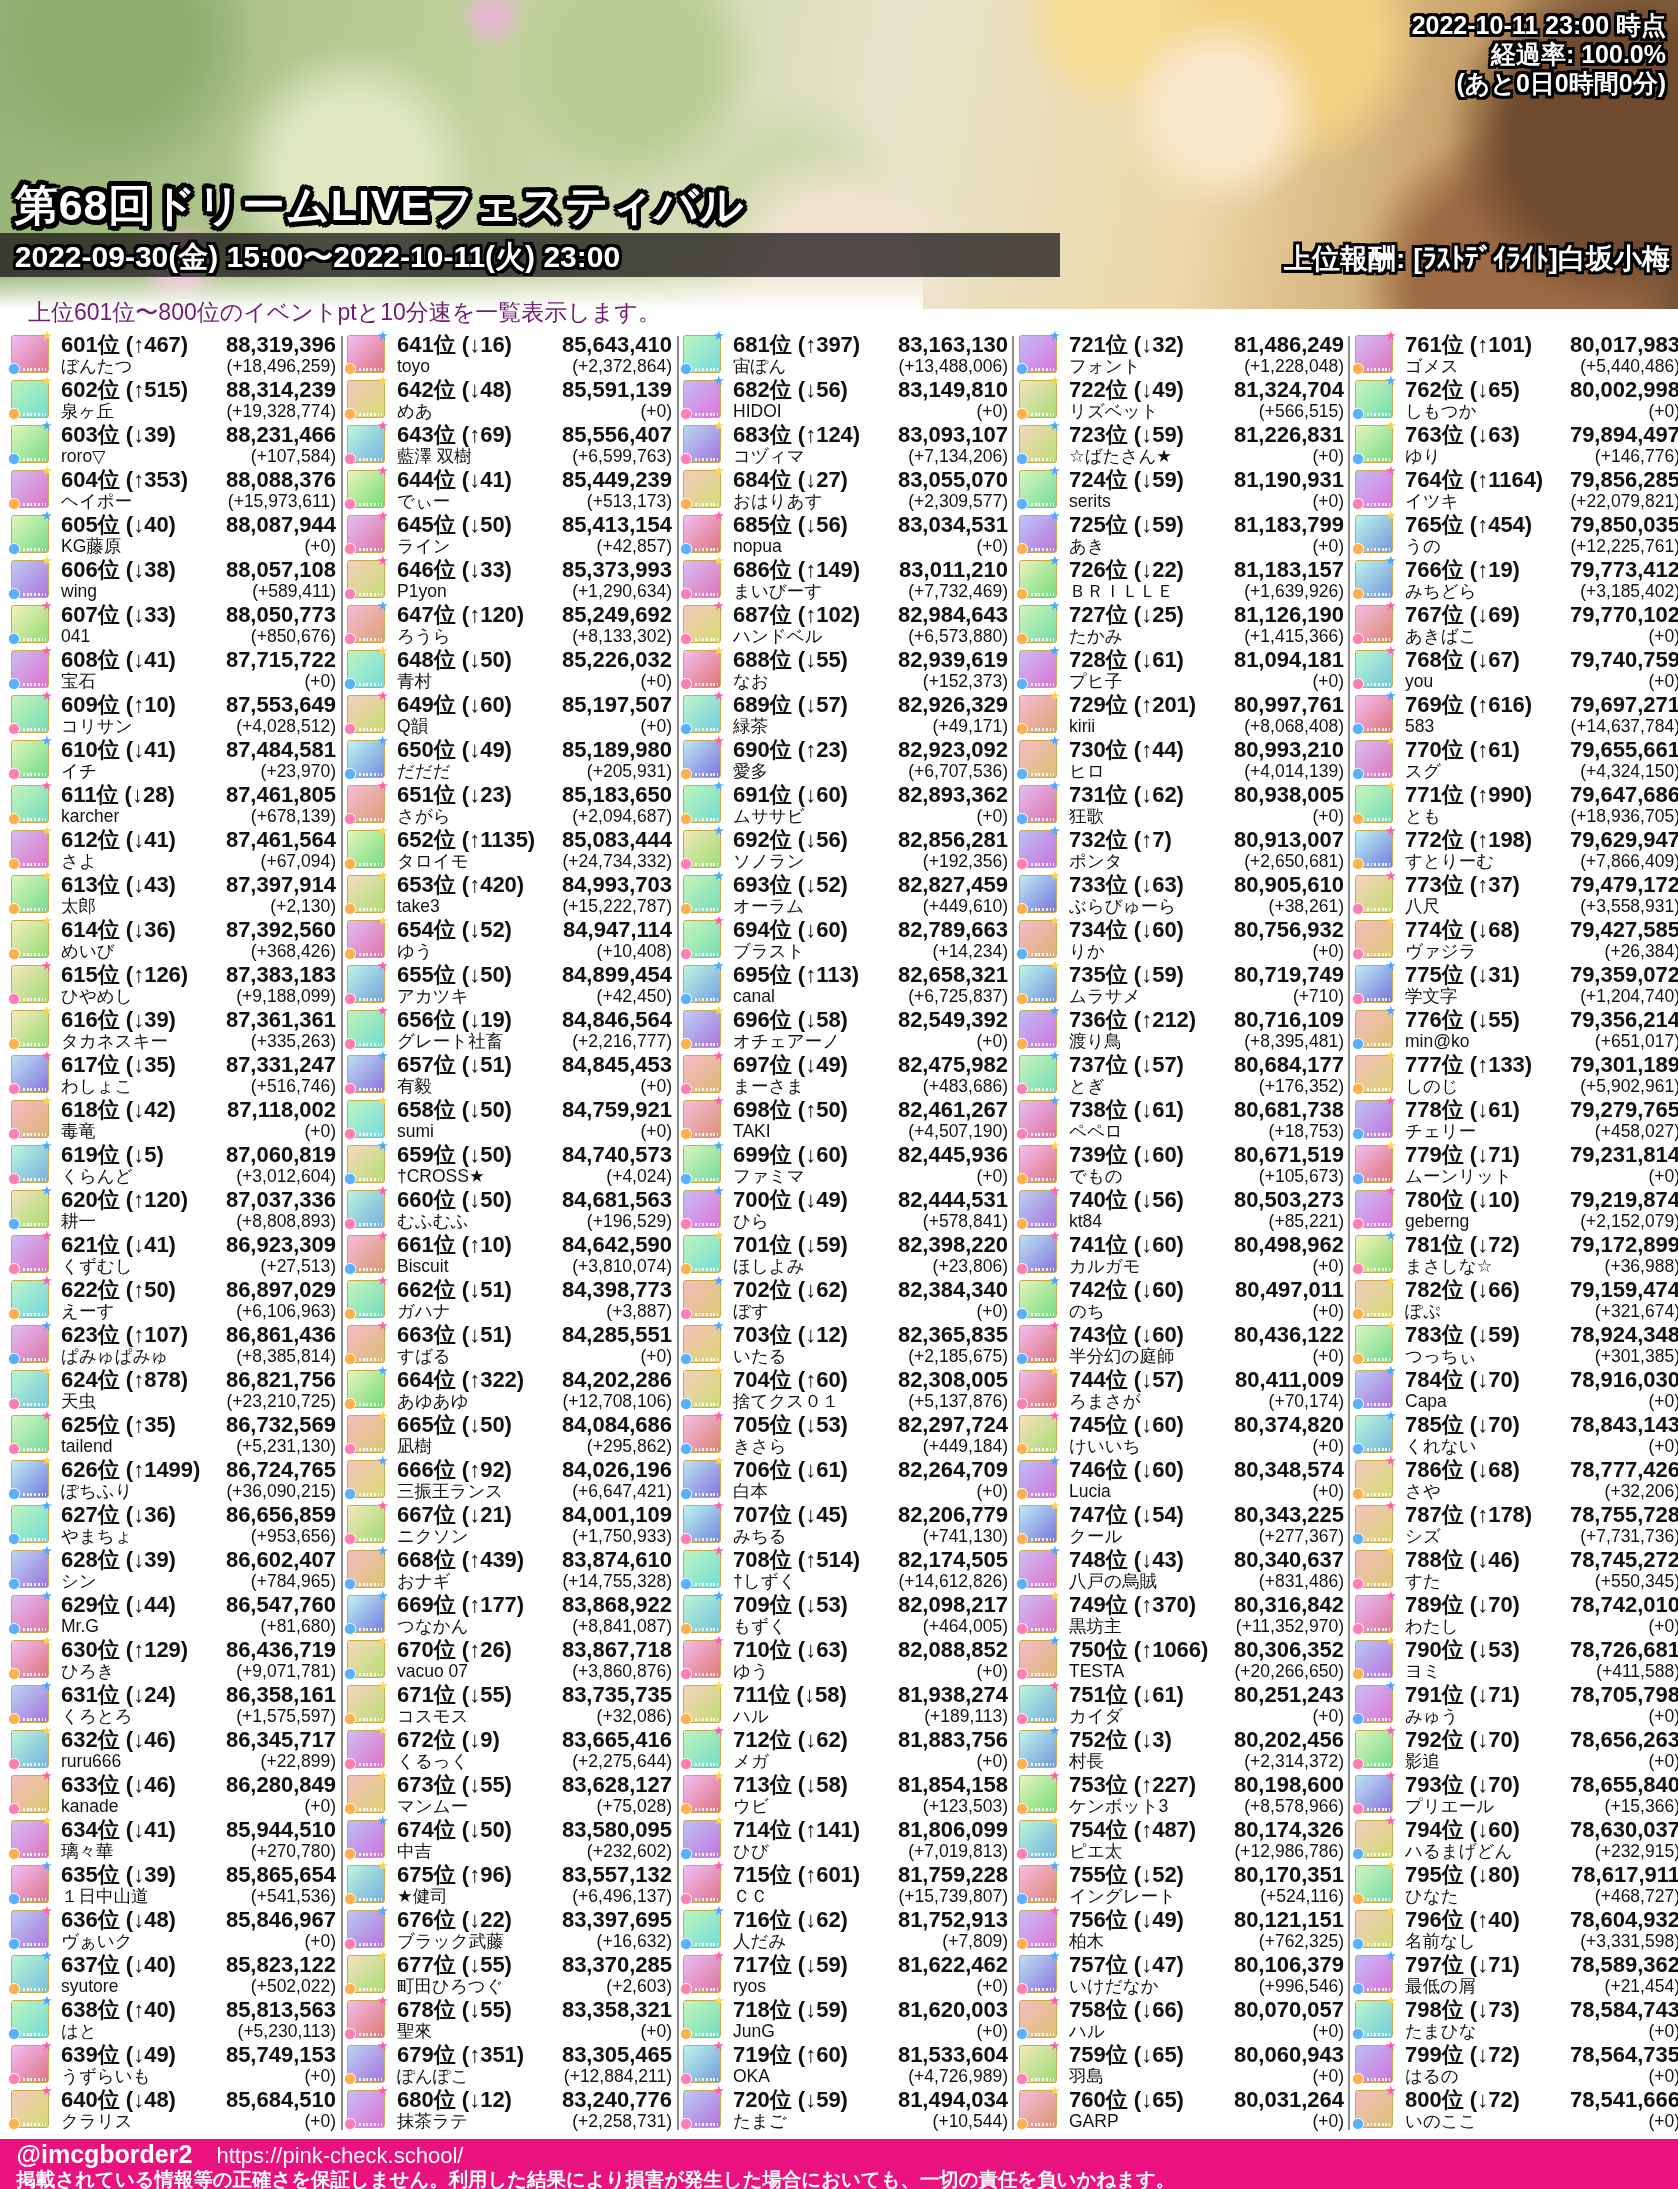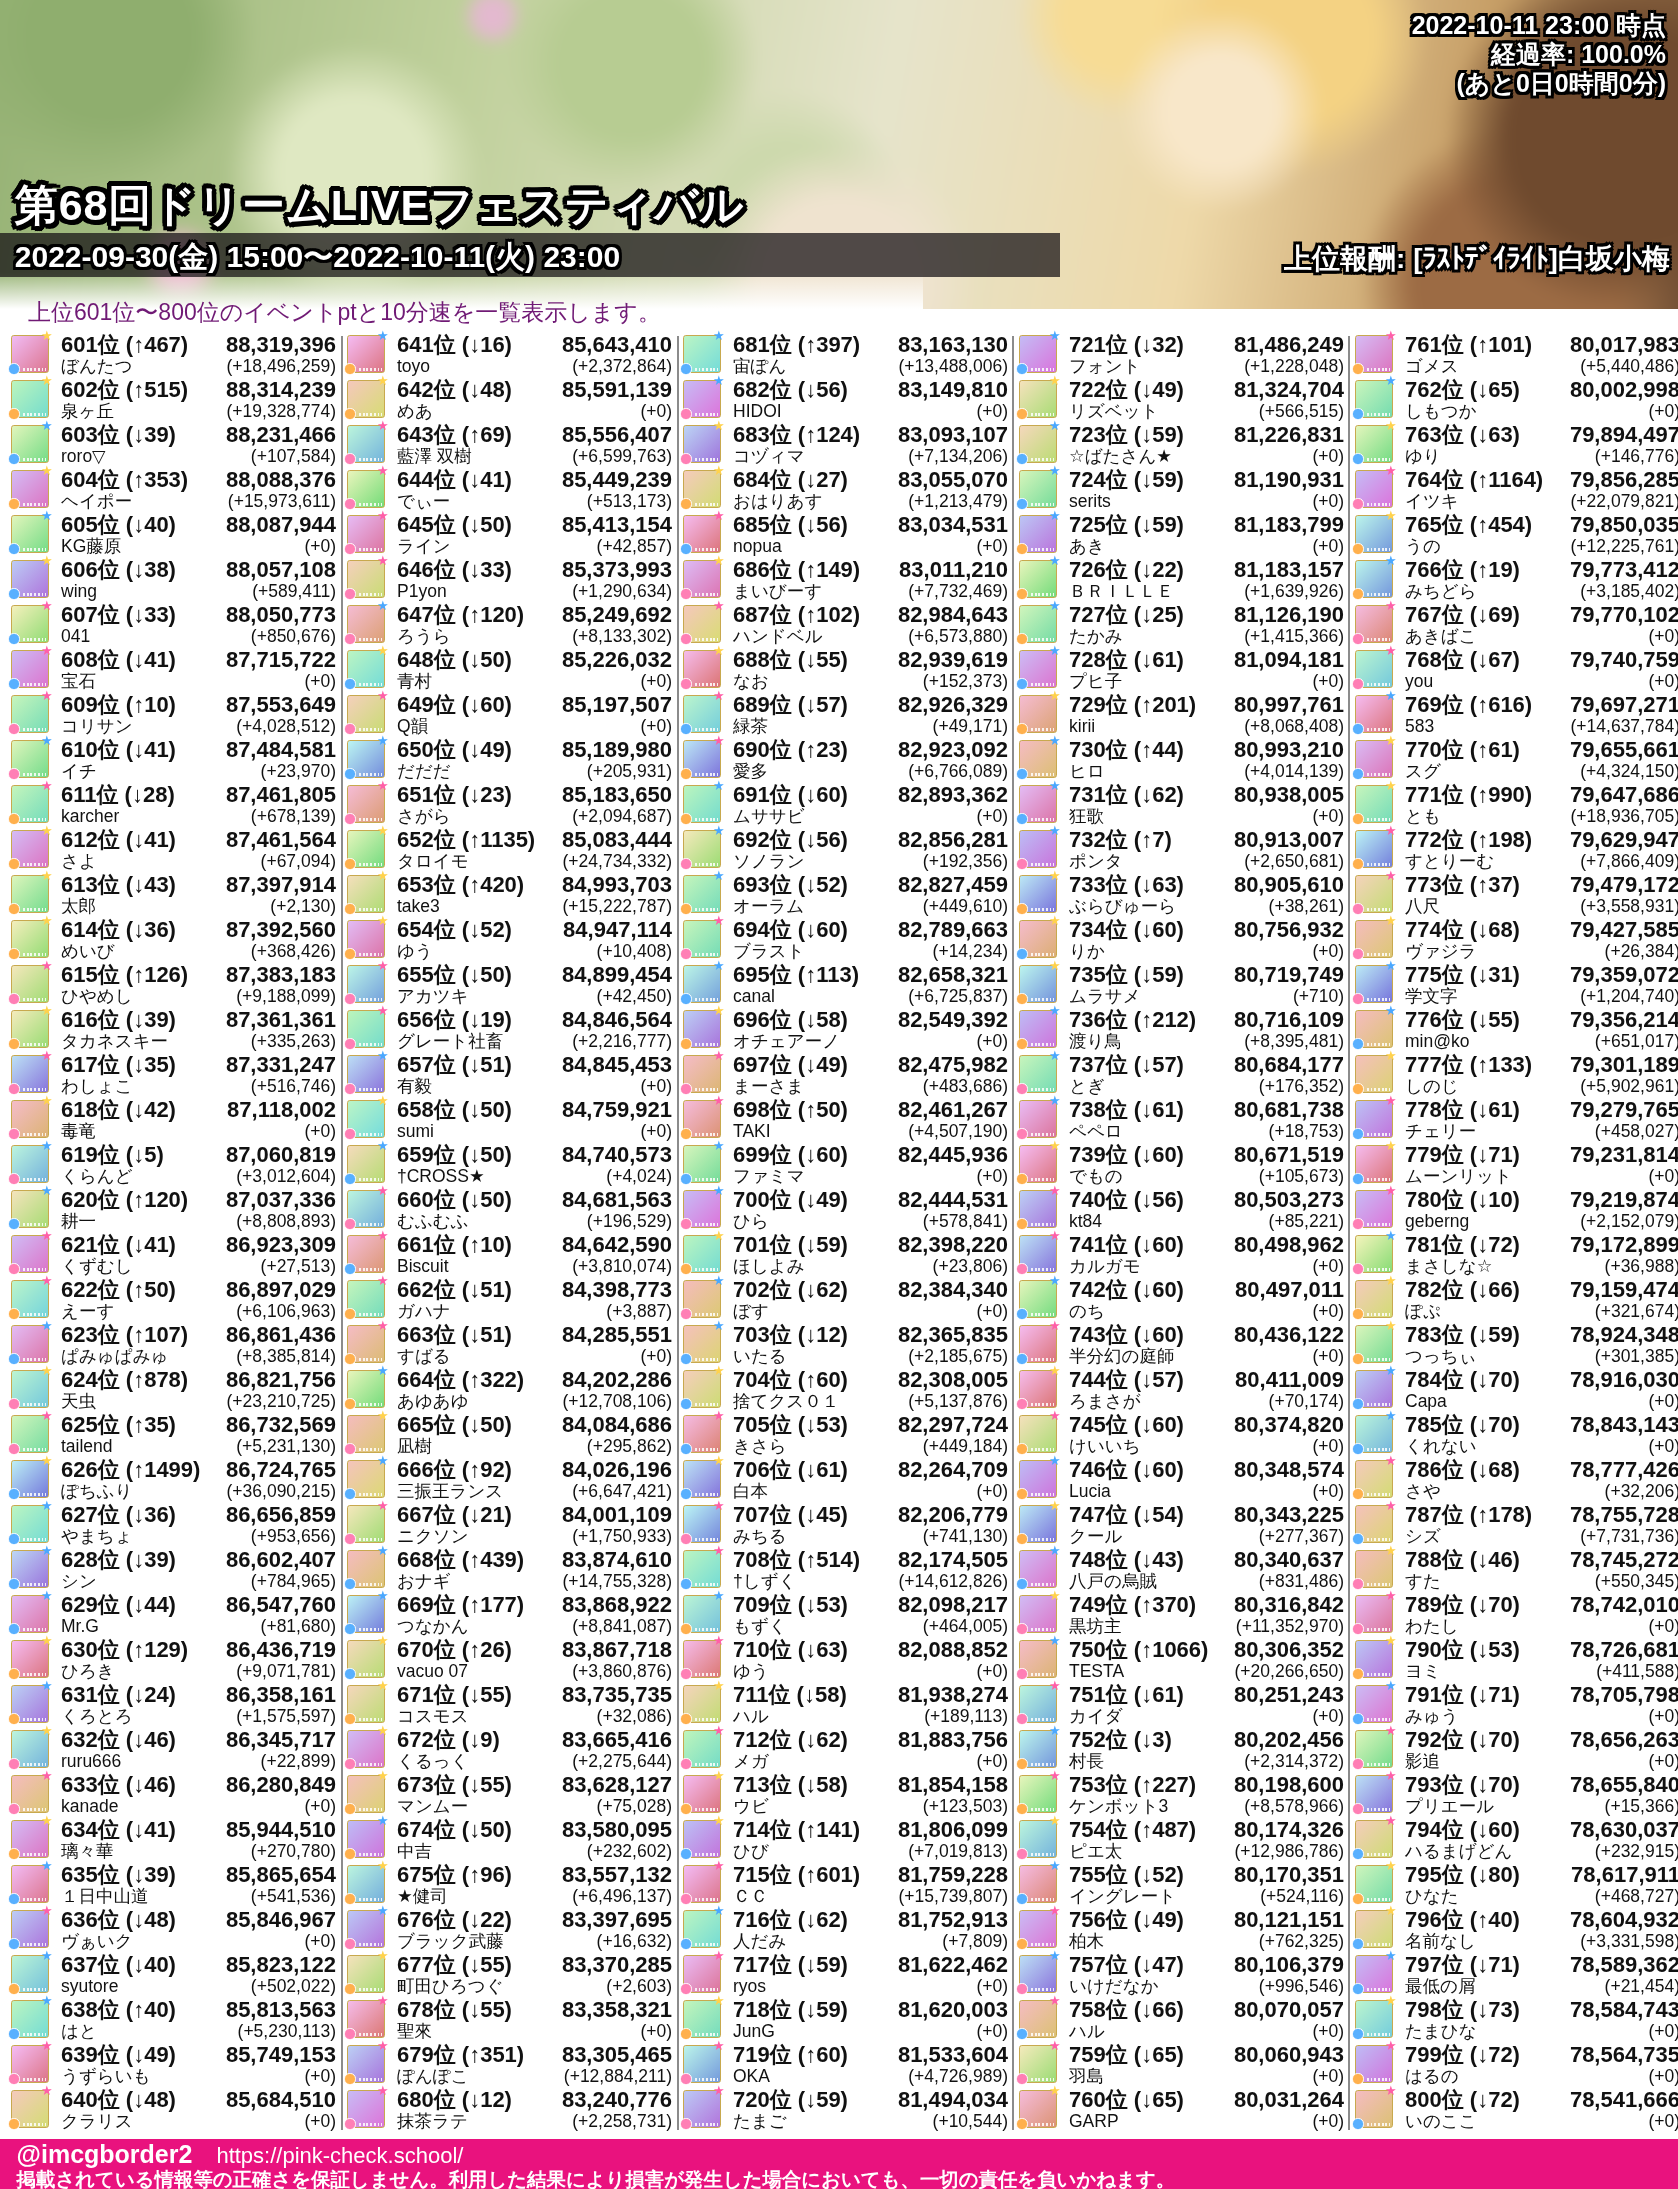--- a/index.html
+++ b/index.html
@@ -1338,21 +1338,21 @@
           <span class="star" style="color: rgb(255, 210, 77);">★</span>
           <span class="badge" style="background: rgb(255, 176, 77);"></span>
           <span class="dots"></span>
         </div>
         <div class="mid">
           <div class="rank">684位 (↓27)</div>
           <div class="pname">おはりあす</div>
         </div>
         <div class="rightcol">
           <div class="pts">83,055,070</div>
-          <div class="gain">(+1,213,479)</div>
+          <div class="gain">(+2,309,577)</div>
         </div>
       </div>
       <div class="row">
         <div class="avatar" style="background: linear-gradient(135deg, rgb(245, 188, 240), rgb(220, 116, 123));">
           <span class="star" style="color: rgb(255, 95, 168);">★</span>
           <span class="badge" style="background: rgb(88, 176, 255);"></span>
           <span class="dots"></span>
         </div>
         <div class="mid">
           <div class="rank">685位 (↓56)</div>
@@ -1428,21 +1428,21 @@
           <span class="star" style="color: rgb(255, 95, 168);">★</span>
           <span class="badge" style="background: rgb(255, 176, 77);"></span>
           <span class="dots"></span>
         </div>
         <div class="mid">
           <div class="rank">690位 (↑23)</div>
           <div class="pname">愛多</div>
         </div>
         <div class="rightcol">
           <div class="pts">82,923,092</div>
-          <div class="gain">(+6,766,089)</div>
+          <div class="gain">(+6,707,536)</div>
         </div>
       </div>
       <div class="row">
         <div class="avatar" style="background: linear-gradient(135deg, rgb(188, 245, 190), rgb(116, 220, 206));">
           <span class="star" style="color: rgb(74, 168, 255);">★</span>
           <span class="badge" style="background: rgb(255, 176, 77);"></span>
           <span class="dots"></span>
         </div>
         <div class="mid">
           <div class="rank">691位 (↓60)</div>

